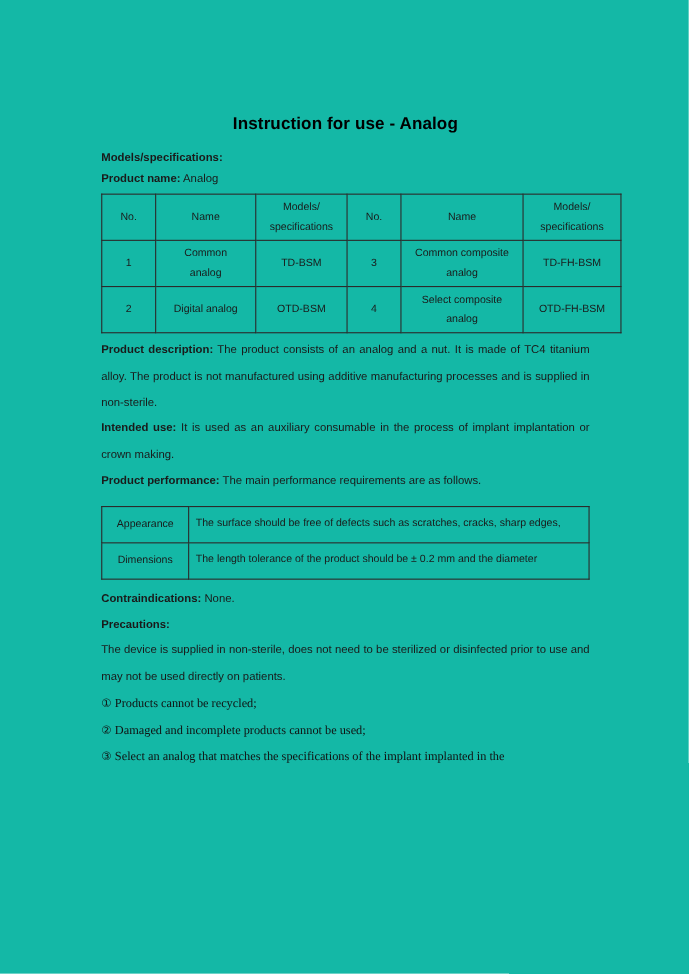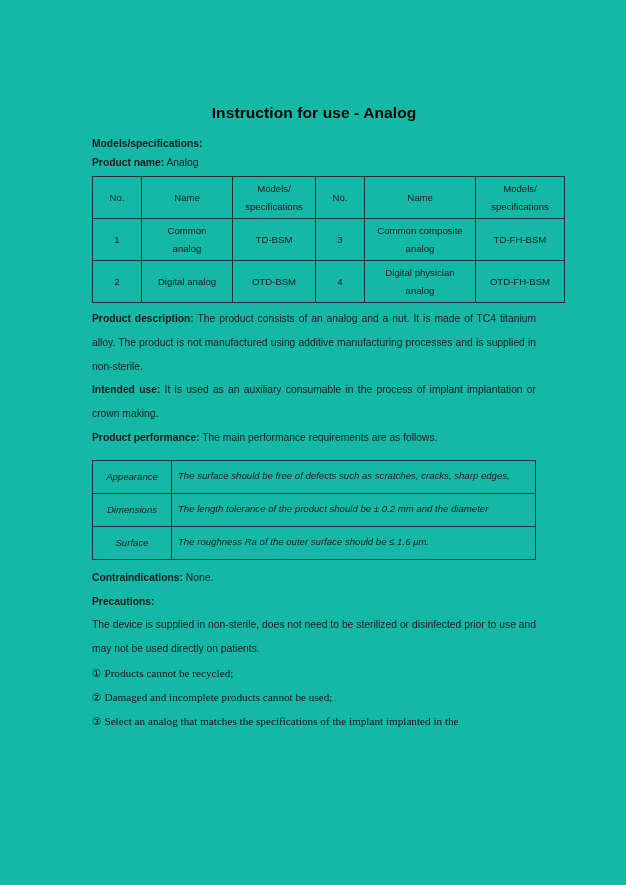--- a/index.html
+++ b/index.html
@@ -80,21 +80,20 @@
     padding: 3px 2px;
   }
   #table-models tr { height: 38px; }
   #table-models tr.hdr { height: 37px; }
 
   
   #table-perf {
     width: 444px;
     margin-top: 10px;
     margin-bottom: 6px;
-    font-style: italic;
   }
   #table-perf td.label {
     width: 78px;
     text-align: center;
     font-size: 9.6px;
   }
   #table-perf td.desc {
     text-align: left;
     font-size: 9.6px;
   }
@@ -186,21 +185,21 @@
         </tr>
 
         <tr>
           <td>2</td>
           <td>
             <div>Digital analog</div>
           </td>
           <td>OTD-BSM</td>
           <td>4</td>
           <td>
-            <div>Digital physician</div>
+            <div>Select composite</div>
             <div>analog</div>
           </td>
           <td>OTD-FH-BSM</td>
         </tr>
       </tbody>
     </table>
 
     <p class="para"><b>Product description:</b><span> The product consists of an analog and a nut. It is made of TC4 titanium alloy. The product is not manufactured using additive manufacturing processes and is supplied in non-sterile.</span></p>
 
     <p class="para"><b>Intended use:</b><span> It is used as an auxiliary consumable in the process of implant implantation or crown making.</span></p>
@@ -226,30 +225,20 @@
           <td class="label">
             <div class="clipbox lbl">Dimensions</div>
           </td>
           <td class="desc">
             <div class="clipbox">
               <span class="l1">The length tolerance of the product should be  ±  0.2 mm and the diameter</span>
               <span class="l2">tolerance should be ± 0.1 mm.</span>
             </div>
           </td>
         </tr>
-        <tr>
-          <td class="label">
-            <div class="clipbox lbl">Surface</div>
-          </td>
-          <td class="desc">
-            <div class="clipbox">
-              <span class="l1">The roughness Ra of the outer surface should be  ≤  1.6  μm.</span>
-            </div>
-          </td>
-        </tr>
       </tbody>
     </table>
 
     <p class="para"><b>Contraindications:</b><span> None.</span></p>
 
     <p class="para"><b>Precautions:</b></p>
 
     <p class="para">The device is supplied in non-sterile, does not need to be sterilized or disinfected prior to use and may not be used directly on patients.</p>
 
 

